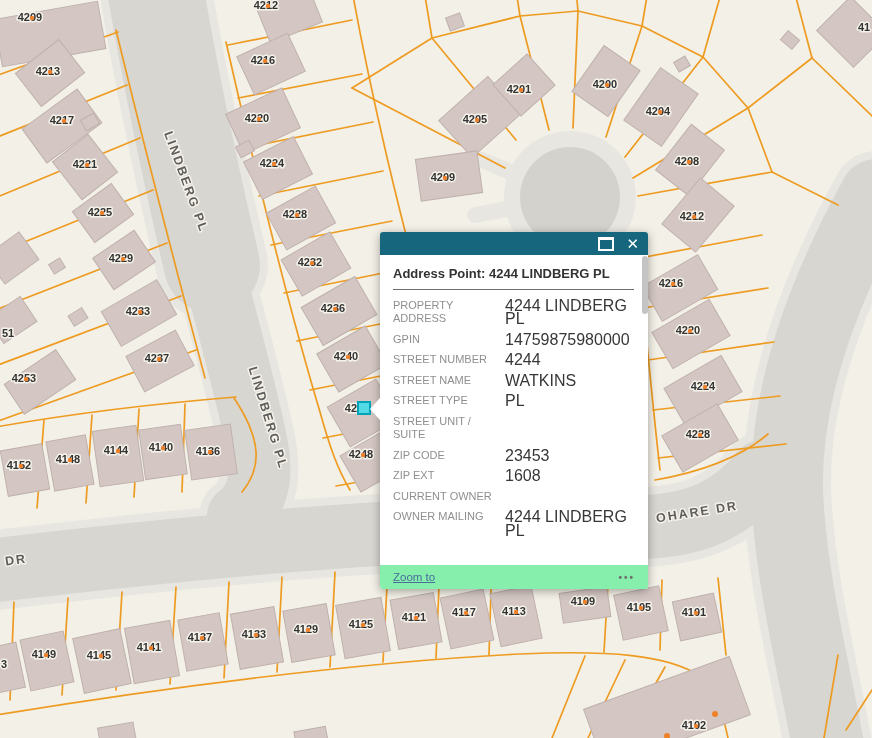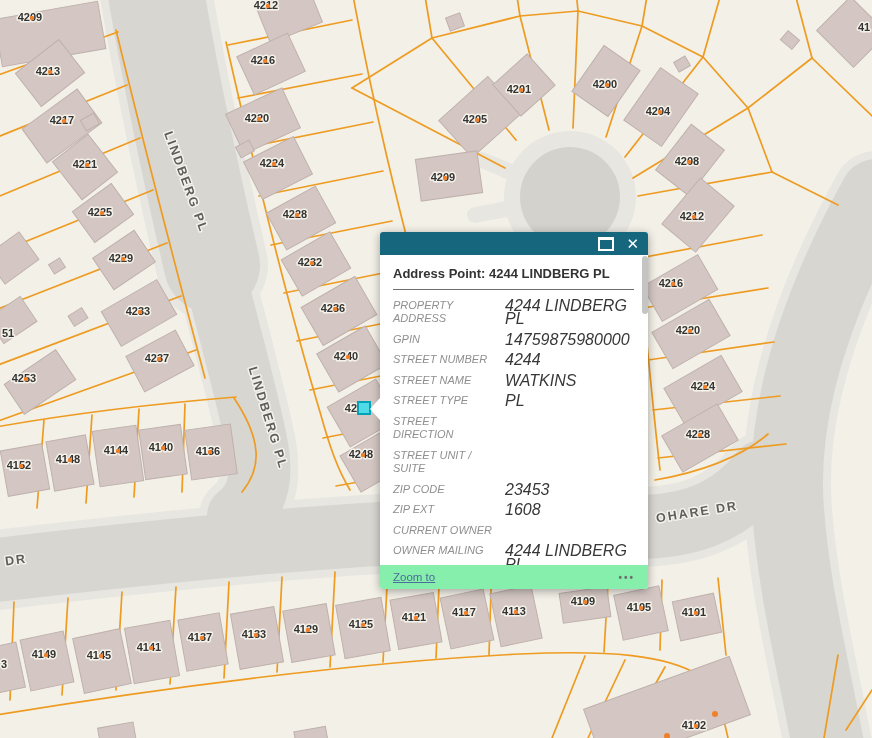--- a/index.html
+++ b/index.html
@@ -18,21 +18,21 @@
   .popup{position:absolute;left:380px;top:232px;width:268px;height:357px;
          background:#ffffff;border-radius:3px;box-shadow:0 2px 10px rgba(0,0,0,.35);}
   .popup-header{height:23px;background:#16677e;border-radius:3px 3px 0 0;
          display:flex;align-items:center;justify-content:flex-end;padding:0 9px;gap:12px;}
   .max-btn{width:12px;height:9px;border:2px solid #fff;border-top-width:3px;cursor:pointer;}
   .close-btn{color:#fff;font-size:15px;font-weight:bold;line-height:1;cursor:pointer;}
   .popup-body{position:absolute;top:23px;left:0;right:0;bottom:24px;overflow:hidden;
          padding:0 14px 0 13px;}
   .popup-title{font-size:13px;font-weight:bold;color:#333;padding:11px 0 8px;
          border-bottom:1px solid #6e6e6e;margin-bottom:5px;}
-  .prow{display:flex;padding:3.5px 0;font-style:italic;}
+  .prow{display:flex;padding:3.5px 0;}
   .plabel{flex:0 0 112px;color:#8f8f8f;font-size:11px;line-height:13.5px;
          text-transform:uppercase;padding-right:6px;box-sizing:border-box;}
   .pval{flex:1;color:#373737;font-size:16px;line-height:13.5px;}
   .popup-footer{position:absolute;left:0;right:0;bottom:0;height:24px;background:#86efac;
          display:flex;align-items:center;justify-content:space-between;
          padding:0 13px;border-radius:0 0 3px 3px;}
   .zoomto{color:#4a6d9b;font-size:11.5px;text-decoration:underline;cursor:pointer;}
   .more-dots{color:#6e6e6e;font-size:10px;font-weight:bold;letter-spacing:2px;cursor:pointer;}
   .popup-arrow{position:absolute;left:-10px;top:166px;width:0;height:0;
          border-top:11px solid transparent;border-bottom:11px solid transparent;
@@ -345,24 +345,20 @@
         </div>
         <div class="prow">
           <div class="plabel">STREET NAME</div>
           <div class="pval">WATKINS</div>
         </div>
         <div class="prow">
           <div class="plabel">STREET TYPE</div>
           <div class="pval">PL</div>
         </div>
         <div class="prow">
-          <div class="plabel">STREET DIRECTION</div>
-          <div class="pval"></div>
-        </div>
-        <div class="prow">
           <div class="plabel">STREET UNIT / SUITE</div>
           <div class="pval"></div>
         </div>
         <div class="prow">
           <div class="plabel">ZIP CODE</div>
           <div class="pval">23453</div>
         </div>
         <div class="prow">
           <div class="plabel">ZIP EXT</div>
           <div class="pval">1608</div>

